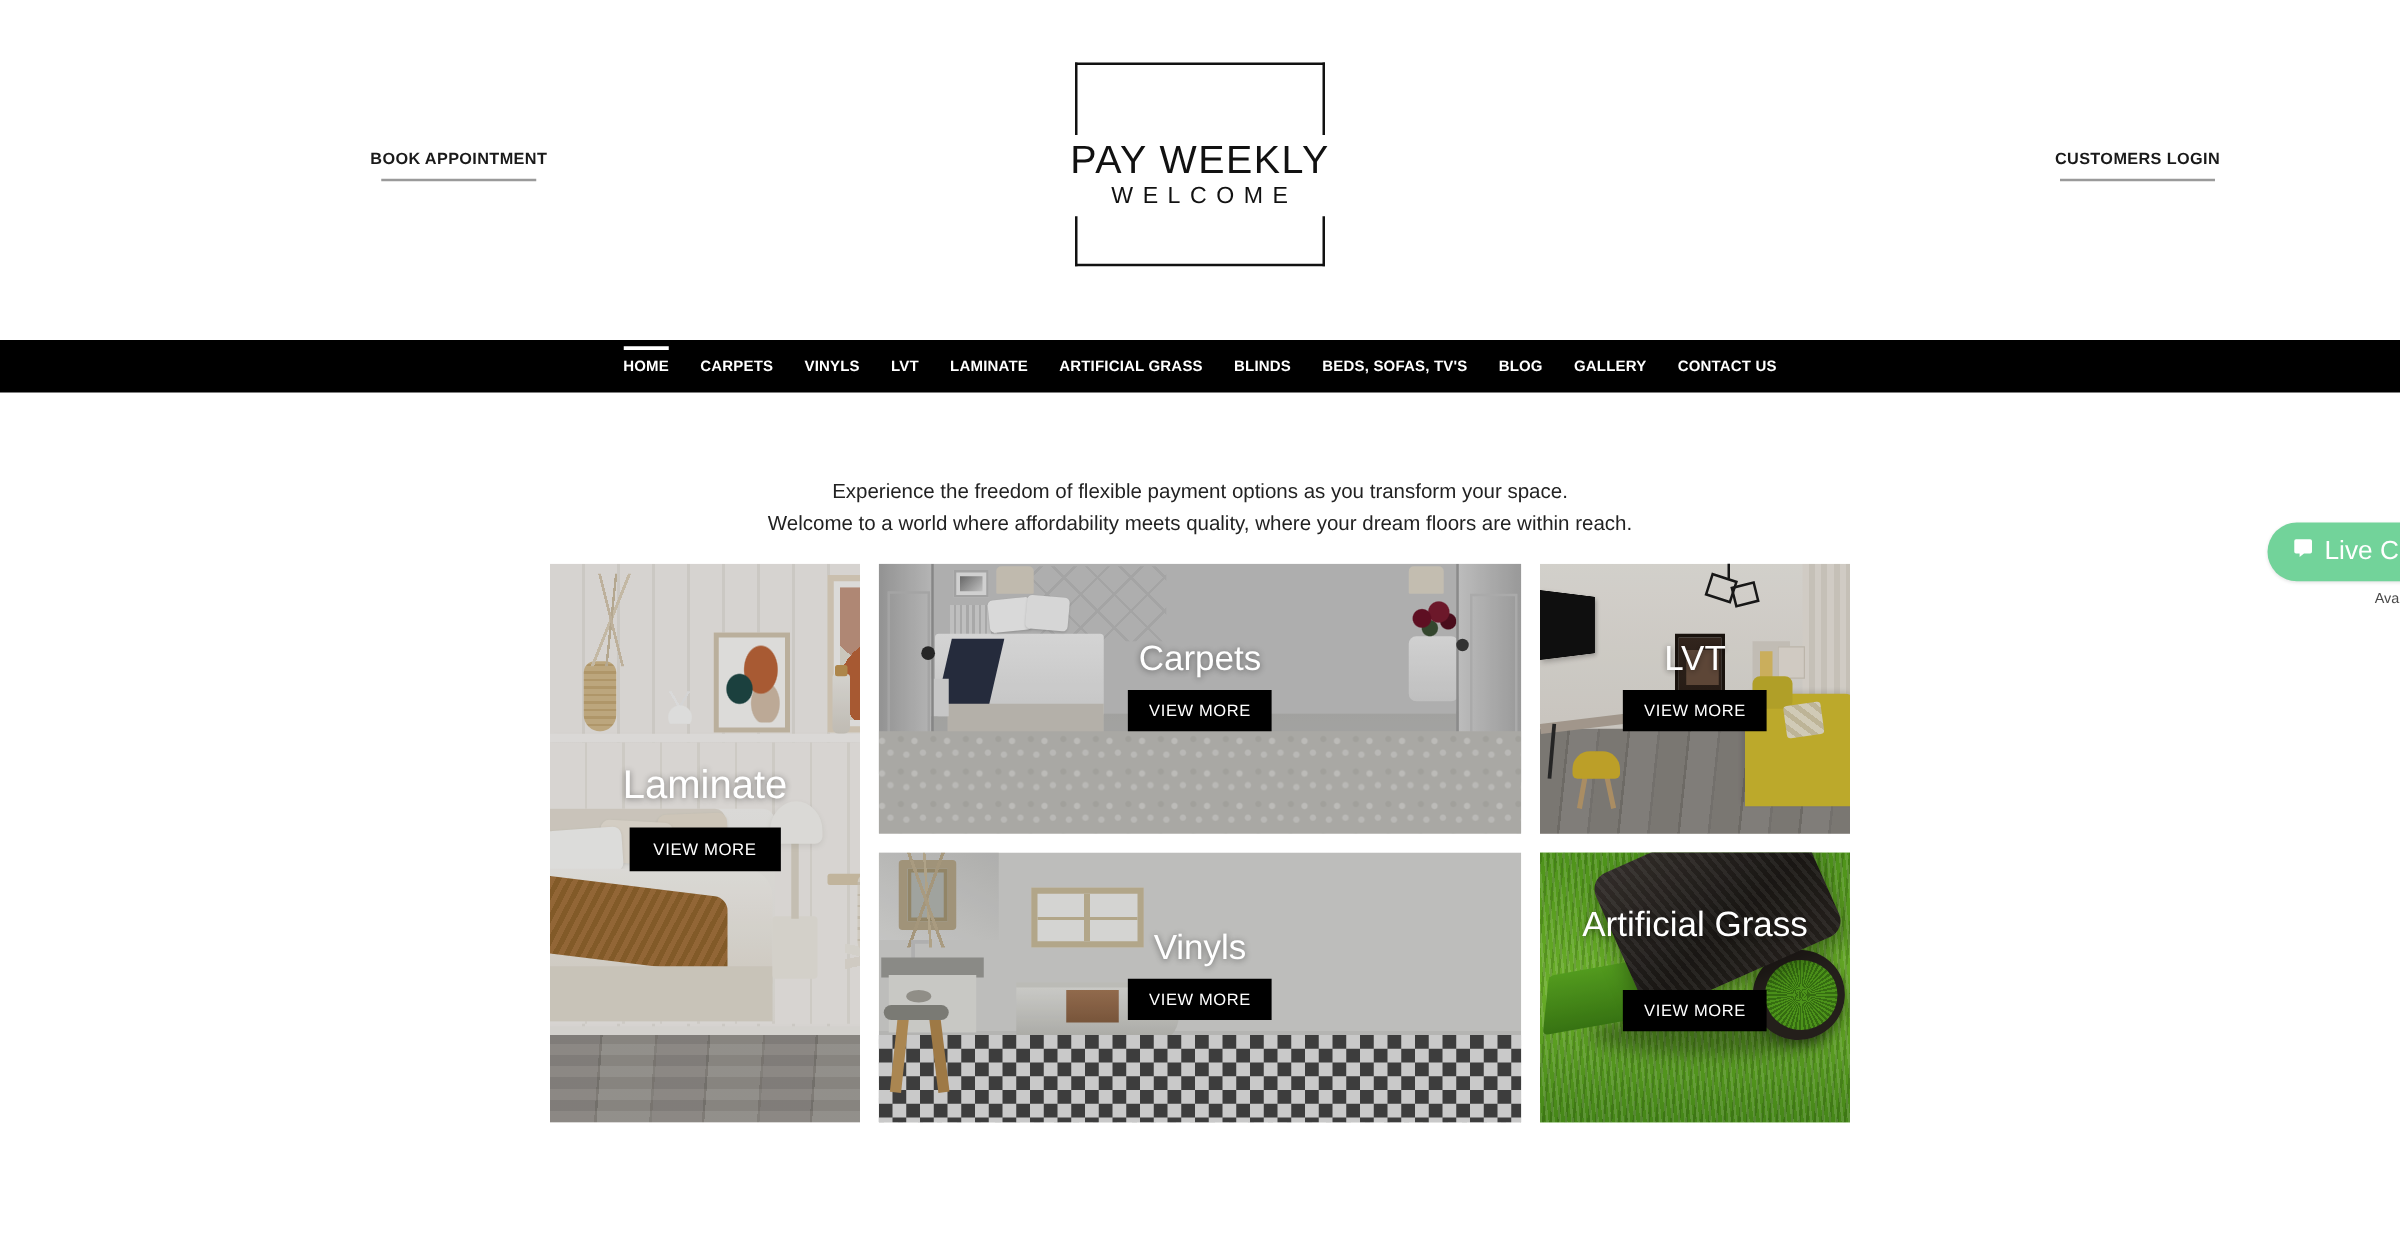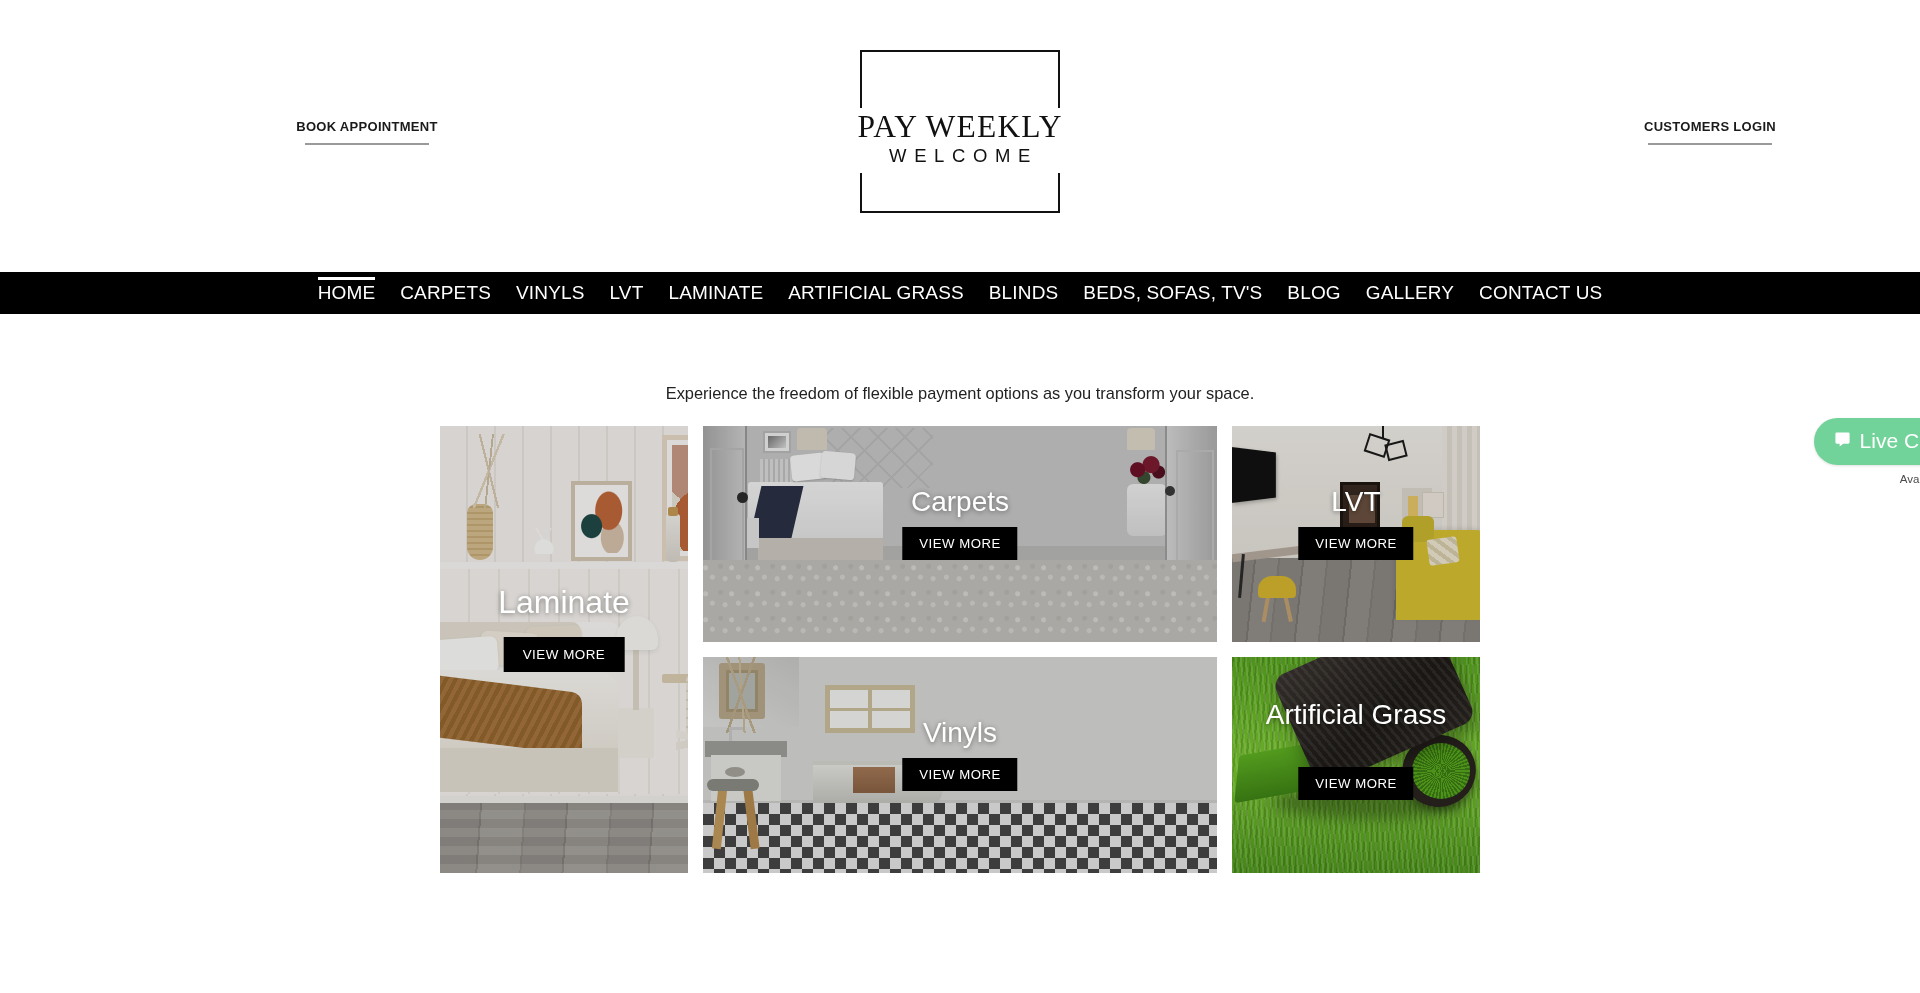--- a/index.html
+++ b/index.html
@@ -60,21 +60,20 @@
     background: #ffffff;
     padding: 3px 0 5px;
   }
   .logo-main {
     font-size: 31.5px;
     font-weight: 400;
     letter-spacing: 1.2px;
     color: #111;
     line-height: 1.04;
     white-space: nowrap;
-    font-family: Liberation Serif, serif;
   }
   .logo-sub {
     font-size: 18.5px;
     font-weight: 300;
     letter-spacing: 7.6px;
     color: #111;
     line-height: 1.3;
     padding-left: 7px;
     white-space: nowrap;
   }
@@ -84,22 +83,22 @@
     height: 42px;
     background: #000000;
     display: flex;
     align-items: center;
     justify-content: center;
     gap: 0;
   }
   .nav-item {
     position: relative;
     color: #ffffff;
-    font-size: 19px;
-    font-weight: 400;
+    font-size: 12px;
+    font-weight: 700;
     letter-spacing: .15px;
     text-transform: uppercase;
     padding: 0 12.5px;
     line-height: 42px;
     cursor: pointer;
     white-space: nowrap;
   }
   .nav-item.active::before {
     content: "";
     position: absolute;
@@ -396,20 +395,21 @@
   <div class="nav-item">BLINDS</div>
   <div class="nav-item">BEDS, SOFAS, TV'S</div>
   <div class="nav-item">BLOG</div>
   <div class="nav-item">GALLERY</div>
   <div class="nav-item">CONTACT US</div>
 </nav>
 
 <section class="intro">
   <div class="intro-lines">
     <p>Experience the freedom of flexible payment options as you transform your space.</p>
+    <p>Welcome to a world where affordability meets quality, where your dream floors are within reach.</p>
   </div>
 </section>
 
 <section class="grid">
 
   <div class="tile small">
     <div class="scene sc-carpet">
       <div class="wallpanel"></div>
         <div class="lattice"></div>
       <div class="frame"></div>

